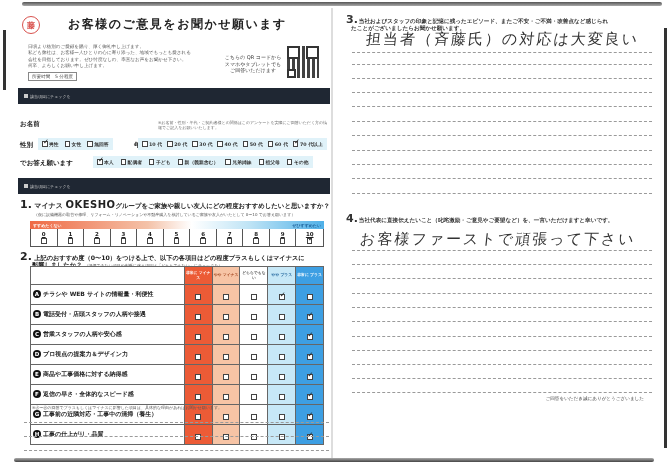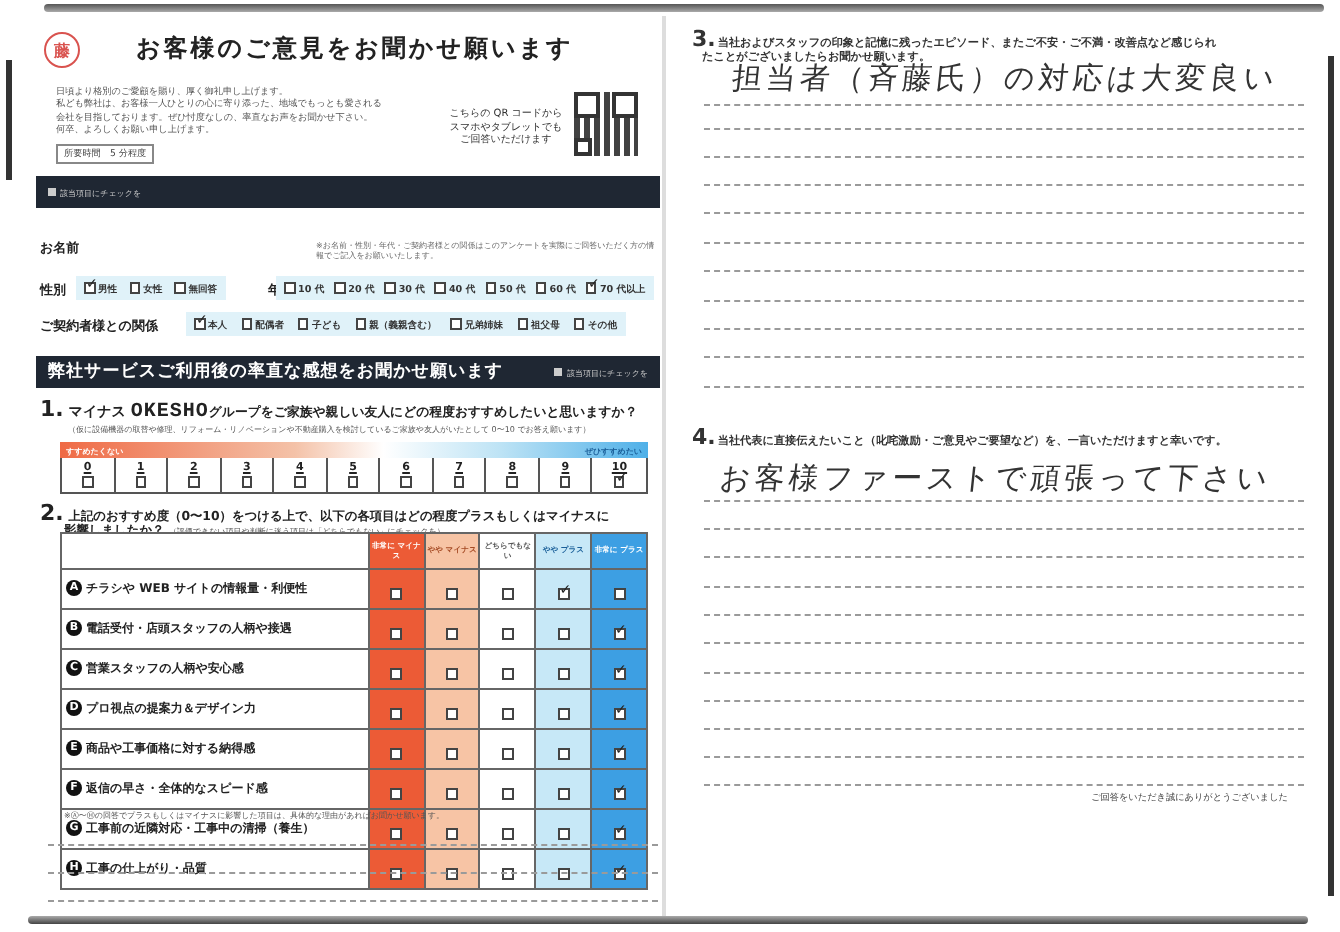--- a/index.html
+++ b/index.html
@@ -34,21 +34,21 @@
   .label-bold { position: absolute; font-size: 6.5px; font-weight: bold; color: #222; white-space: nowrap; }
   .note-small { position: absolute; left: 148px; top: 112px; width: 170px; font-size: 4px; line-height: 5px; color: #666; }
 
   .opt-row { position: absolute; display: flex; align-items: center; gap: 6px; height: 12px; background: #e0f2f9; padding: 0 4px; }
   .opt { display: flex; align-items: center; gap: 1.5px; font-size: 4.8px; font-weight: bold; color: #333; white-space: nowrap; }
   .cb { display:inline-block; width: 5.5px; height: 5.5px; border: 0.7px solid #444; background: #fff; position: relative; }
   .cb.checked::after { content: "✓"; position: absolute; left: 0px; top: -4px; font-size: 7px; color: #222; }
 
   .q-title { position: absolute; font-size: 7px; font-weight: bold; color: #222; white-space: nowrap; }
   .q-num { font-size: 11px; font-weight: bold; }
-  .q-brand { font-size: 10px; font-weight: 900; letter-spacing: 0.5px; font-family: Liberation Mono, monospace; }
+  .q-brand { font-size: 10px; font-weight: 900; letter-spacing: 0.5px; }
   .q-sub { position: absolute; font-size: 4px; color: #555; white-space: nowrap; }
 
   .scale { position: absolute; left: 20px; top: 213px; width: 294px; }
   .scale-bar { height: 8px; background: linear-gradient(90deg, #ef6a45 0%, #f4c2a8 40%, #fff 55%, #bde3f5 75%, #4fb0e8 100%); display: flex; justify-content: space-between; align-items: center; font-size: 4px; font-weight: bold; padding: 0 3px; }
   .scale-bar .lo { color: #fff; }
   .scale-bar .hi { color: #1a5f99; }
   .scale-cells { display: grid; grid-template-columns: repeat(11, 1fr); border: 0.7px solid #555; border-top: none; height: 18px; }
   .scale-cell { border-right: 0.7px solid #555; display: flex; flex-direction: column; align-items: center; justify-content: center; gap: 1px; font-size: 5.5px; font-weight: bold; }
   .scale-cell:last-child { border-right: none; }
   .scale-cell .num { text-decoration: underline; }
@@ -155,21 +155,21 @@
     <span class="opt">
         <span class="cb"></span>
         <span>60 代</span>
       </span>
     <span class="opt">
         <span class="cb checked"></span>
         <span>70 代以上</span>
       </span>
   </div>
 
-  <div class="label-bold" style="left:10px; top:151px;">ご契約者様との関係</div>
+  <div class="label-bold" style="left:10px; top:151px;">でお答え願います</div>
   <div class="opt-row" style="left:83px; top:148px; gap:7px;">
     <span class="opt">
         <span class="cb checked"></span>
         <span>本人</span>
       </span>
     <span class="opt">
         <span class="cb"></span>
         <span>配偶者</span>
       </span>
     <span class="opt">
@@ -188,21 +188,20 @@
         <span class="cb"></span>
         <span>祖父母</span>
       </span>
     <span class="opt">
         <span class="cb"></span>
         <span>その他</span>
       </span>
   </div>
 
   <div class="section-bar" style="top:170px;">
-    <span>弊社サービスご利用後の率直な感想をお聞かせ願います</span>
     <span class="hint">
         <span class="box"></span>
         <span>該当項目にチェックを</span>
       </span>
   </div>
 
   <div class="q-title" style="left:10px; top:190px;">
     <span class="q-num">1.</span>
     <span>マイナス</span>
     <span class="q-brand">OKESHO</span><span style="font-size:6.4px;">グループをご家族や親しい友人にどの程度おすすめしたいと思いますか？</span>

